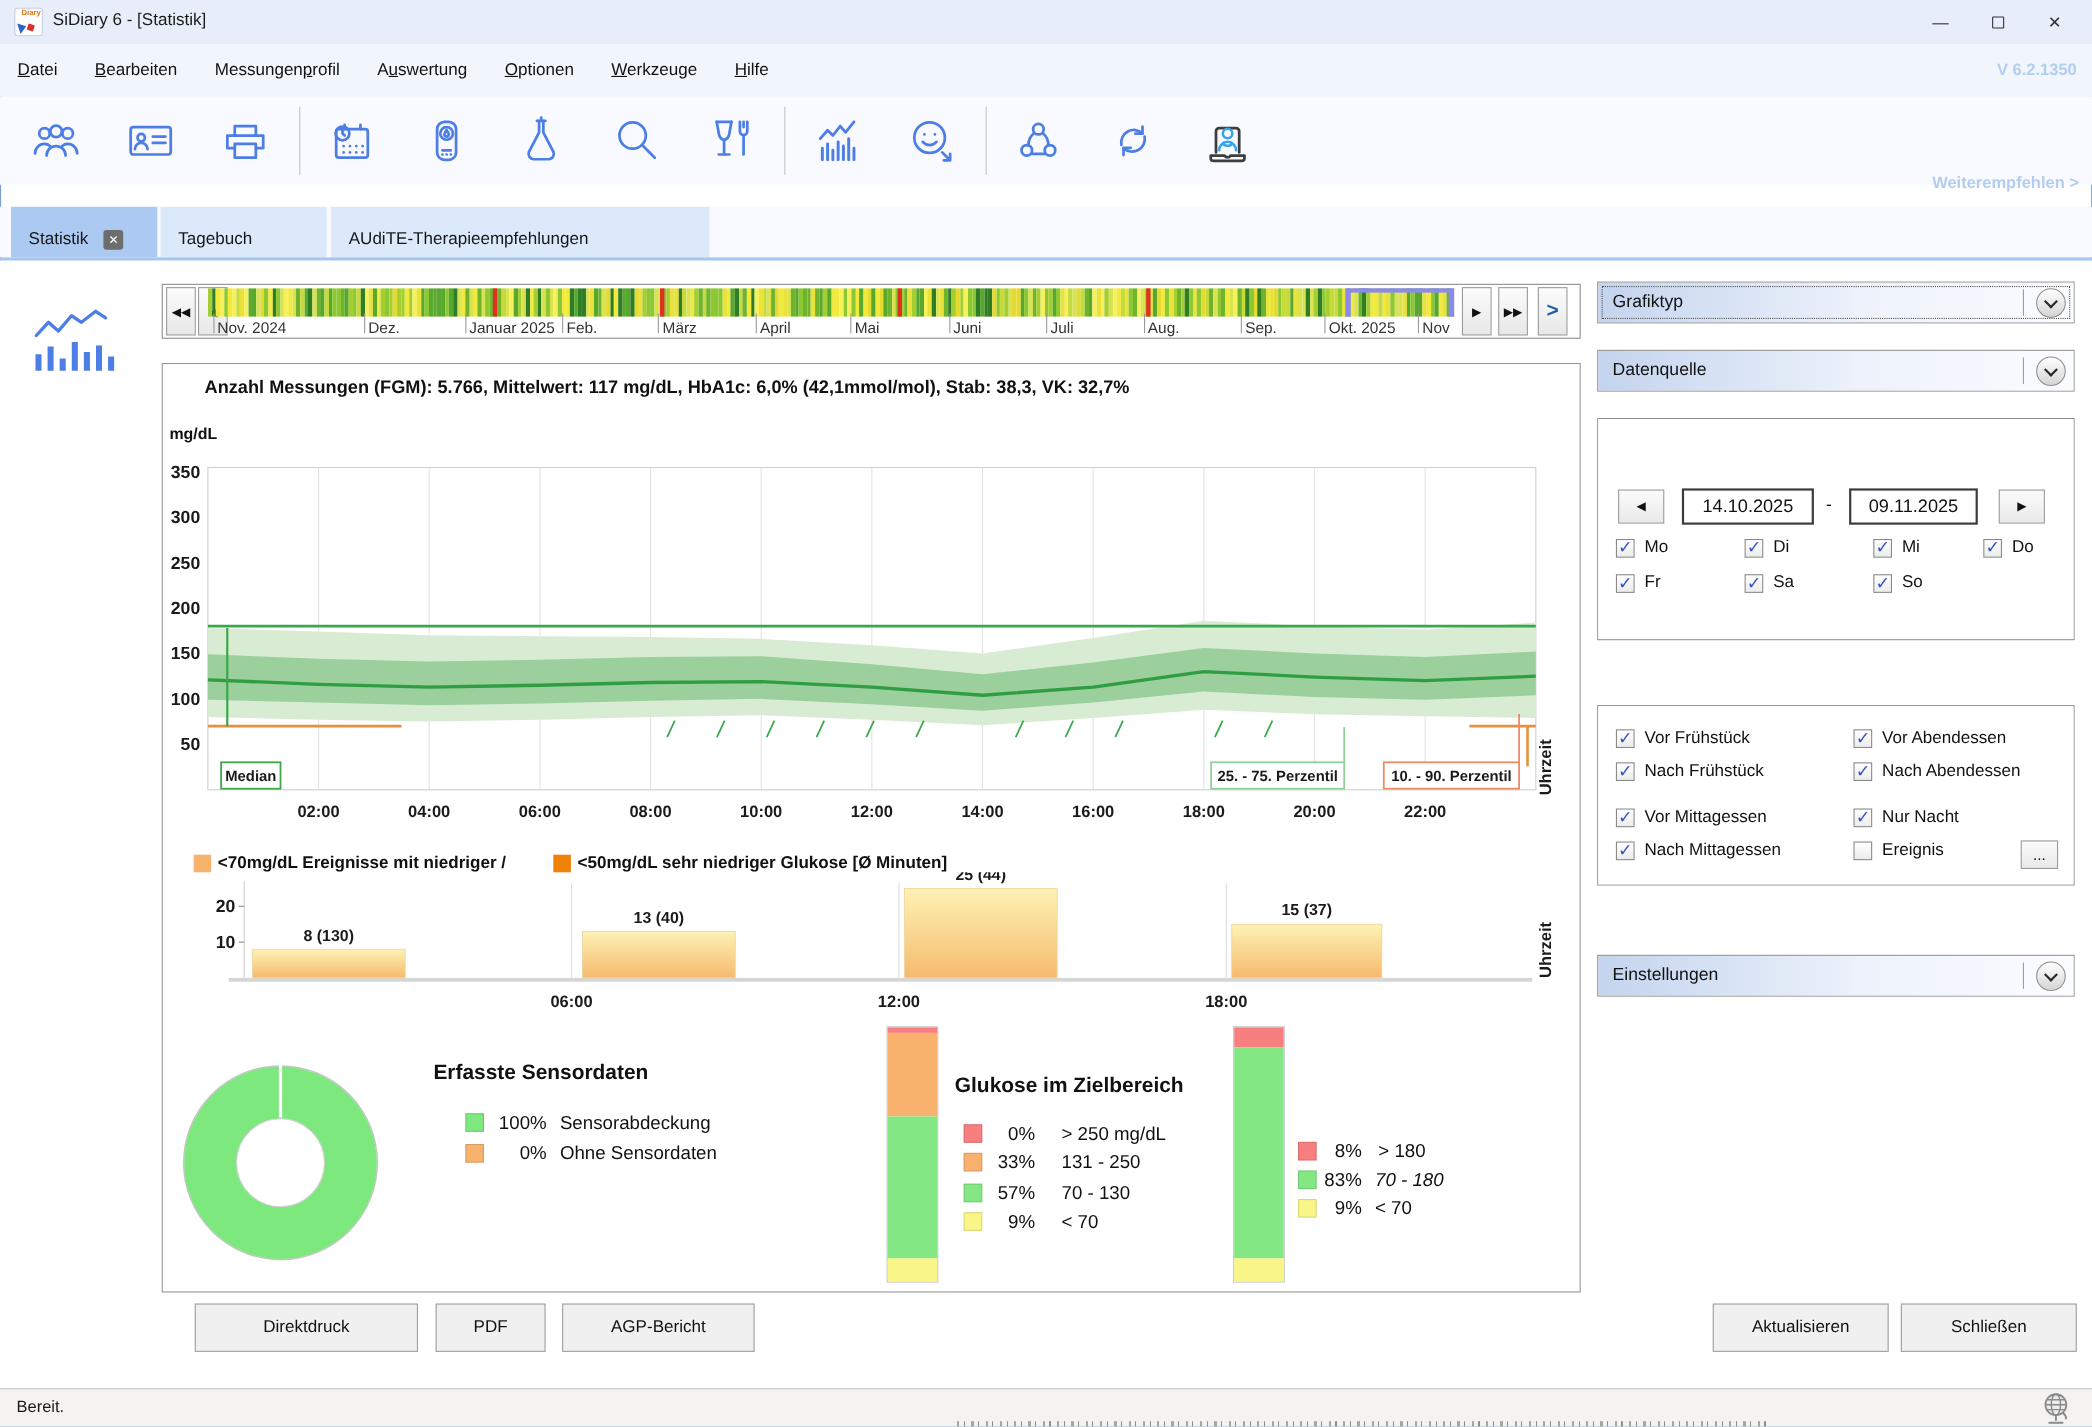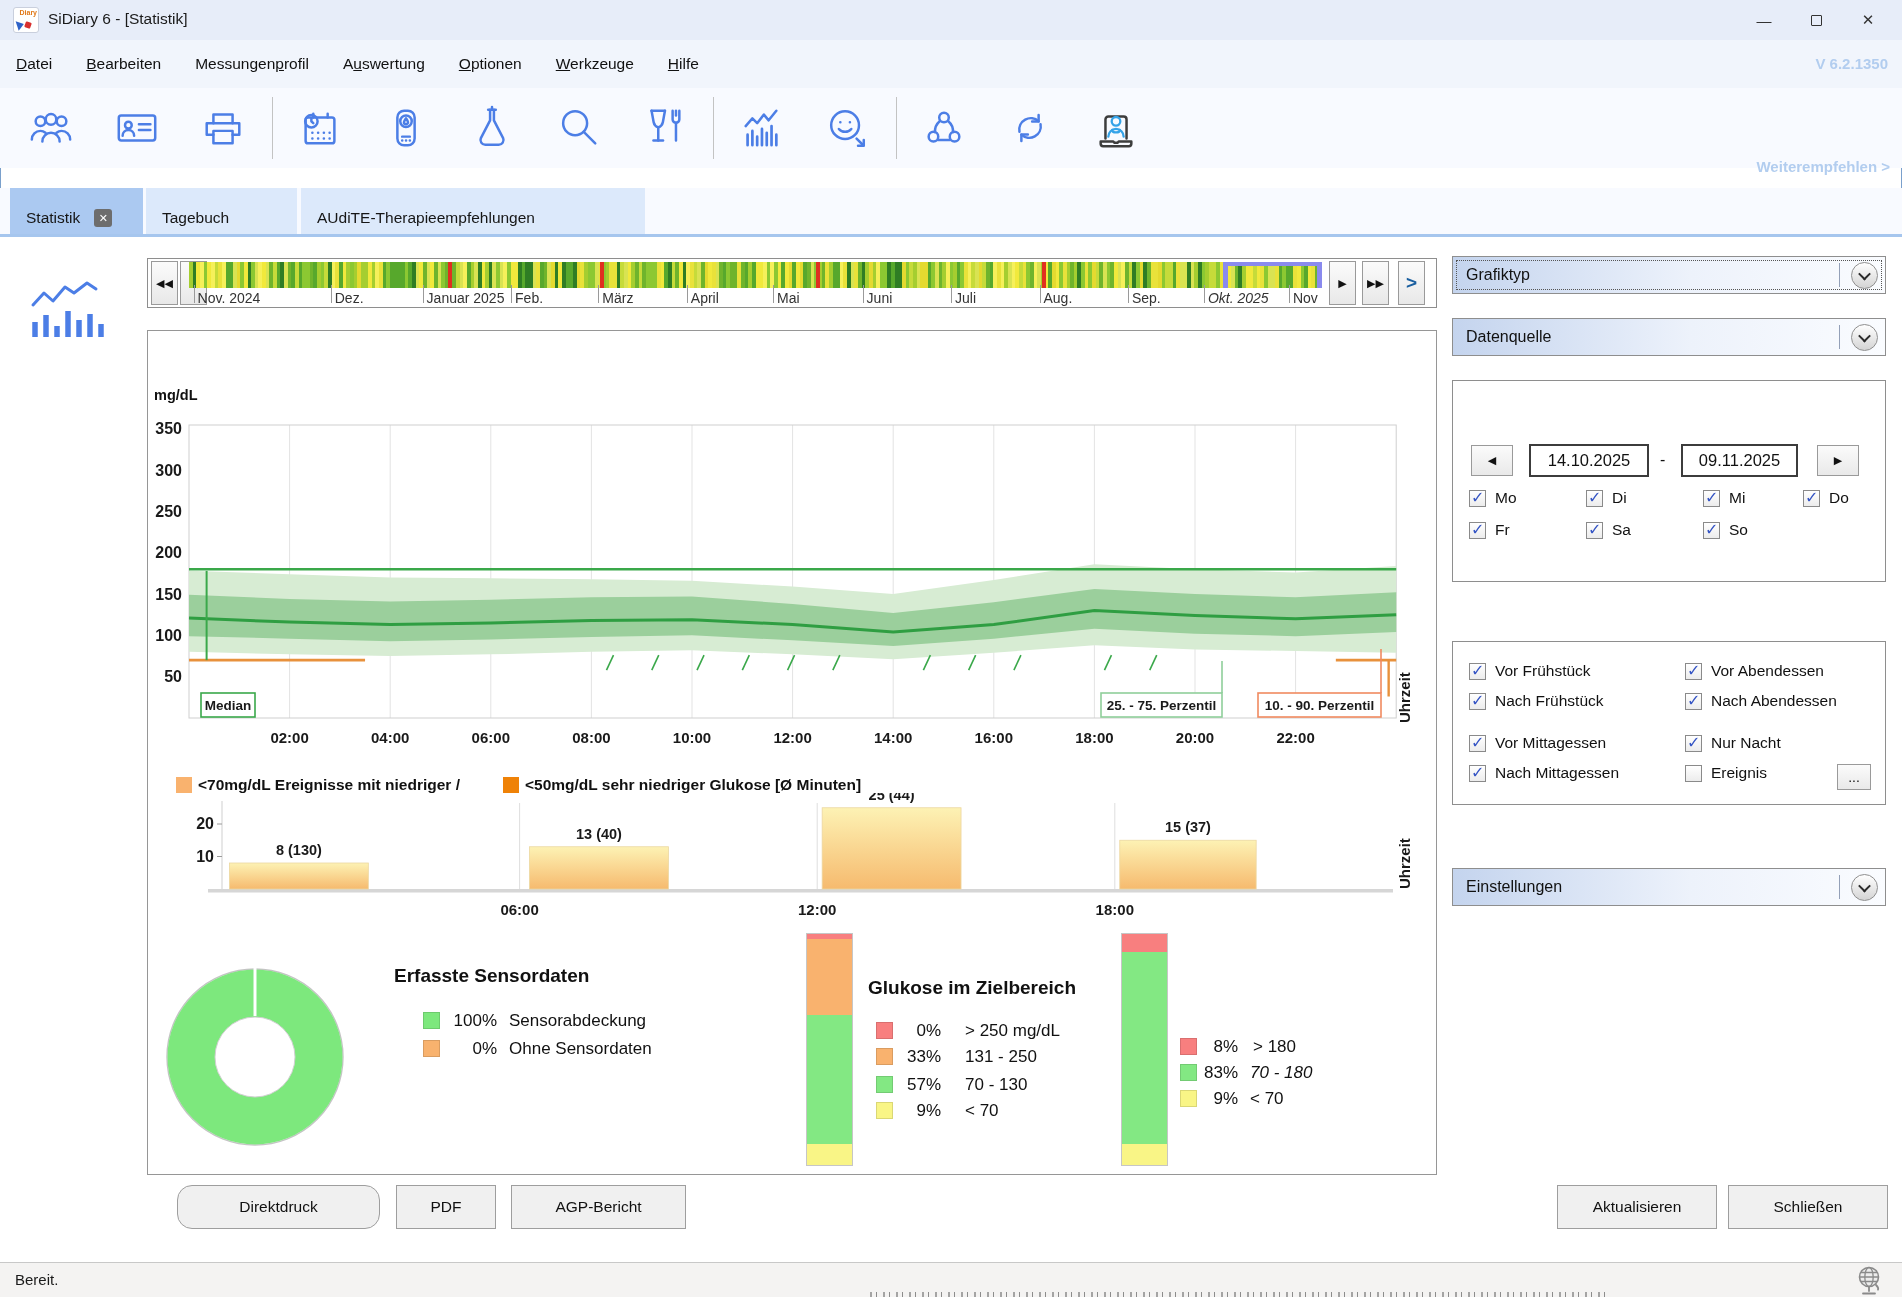--- a/index.html
+++ b/index.html
@@ -625,30 +625,31 @@
         <div class="tlmon" style="left: 588.01px;">Mai</div>
         <div class="tltick" style="left: 673.596px;"></div>
         <div class="tlmon" style="left: 677.596px;">Juni</div>
         <div class="tltick" style="left: 762.048px;"></div>
         <div class="tlmon" style="left: 766.048px;">Juli</div>
         <div class="tltick" style="left: 850.5px;"></div>
         <div class="tlmon" style="left: 854.5px;">Aug.</div>
         <div class="tltick" style="left: 938.952px;"></div>
         <div class="tlmon" style="left: 942.952px;">Sep.</div>
         <div class="tltick" style="left: 1014.93px;"></div>
-        <div class="tlmon" style="left: 1018.93px; font-style: italic;">Okt. 2025</div>
+        <div class="tlmon" style="left: 1018.93px;">Okt. 2025</div>
         <div class="tltick" style="left: 1099.98px;"></div>
         <div class="tlmon" style="left: 1103.98px;">Nov</div>
       </div>
     <div class="tlbtn" style="left:1181px">▶</div>
     <div class="tlbtn" style="left:1214px">▶▶</div>
     <div class="tlbtn big" style="left:1250px">&gt;</div>
   </div>
 
   <div id="chartpanel">
+    <div id="stats">Anzahl Messungen (FGM): 5.766, Mittelwert: 117 mg/dL, HbA1c: 6,0% (42,1mmol/mol), Stab: 38,3, VK: 32,7%</div>
     <div id="ylab">mg/dL</div>
     <svg id="agp-svg" width="1290" height="345">
         <line x1="141.6" y1="4" x2="141.6" y2="297" stroke="#e3e3e3" stroke-width="1"></line>
         <line x1="242.2" y1="4" x2="242.2" y2="297" stroke="#e3e3e3" stroke-width="1"></line>
         <line x1="342.79999999999995" y1="4" x2="342.79999999999995" y2="297" stroke="#e3e3e3" stroke-width="1"></line>
         <line x1="443.4" y1="4" x2="443.4" y2="297" stroke="#e3e3e3" stroke-width="1"></line>
         <line x1="544" y1="4" x2="544" y2="297" stroke="#e3e3e3" stroke-width="1"></line>
         <line x1="644.5999999999999" y1="4" x2="644.5999999999999" y2="297" stroke="#e3e3e3" stroke-width="1"></line>
         <line x1="745.1999999999999" y1="4" x2="745.1999999999999" y2="297" stroke="#e3e3e3" stroke-width="1"></line>
         <line x1="845.8" y1="4" x2="845.8" y2="297" stroke="#e3e3e3" stroke-width="1"></line>
@@ -916,21 +917,21 @@
         <div class="ptitle">Einstellungen</div>
         <div class="psep"></div>
         <div class="pchev">
             <span class="chevg down"></span>
           </div>
       </div>
     </div>
   </aside>
 
   <div id="footer">
-      <div class="fbtn" style="left: 177px; width: 203px; border-radius: 15px;">Direktdruck</div>
+      <div class="fbtn" style="left: 177px; width: 203px;">Direktdruck</div>
       <div class="fbtn" style="left: 396px; width: 100px;">PDF</div>
       <div class="fbtn" style="left: 511px; width: 175px;">AGP-Bericht</div>
       <div class="fbtn" style="left: 1557px; width: 160px;">Aktualisieren</div>
       <div class="fbtn" style="left: 1728px; width: 160px;">Schließen</div>
     </div>
 
   <div id="statusbar">
     <div id="statustext">Bereit.</div>
     <svg id="globe" width="30" height="32" viewBox="0 0 30 32">
       <circle cx="15" cy="12" r="9.5" fill="#ececec" stroke="#8a8a8a" stroke-width="1.6"></circle>

